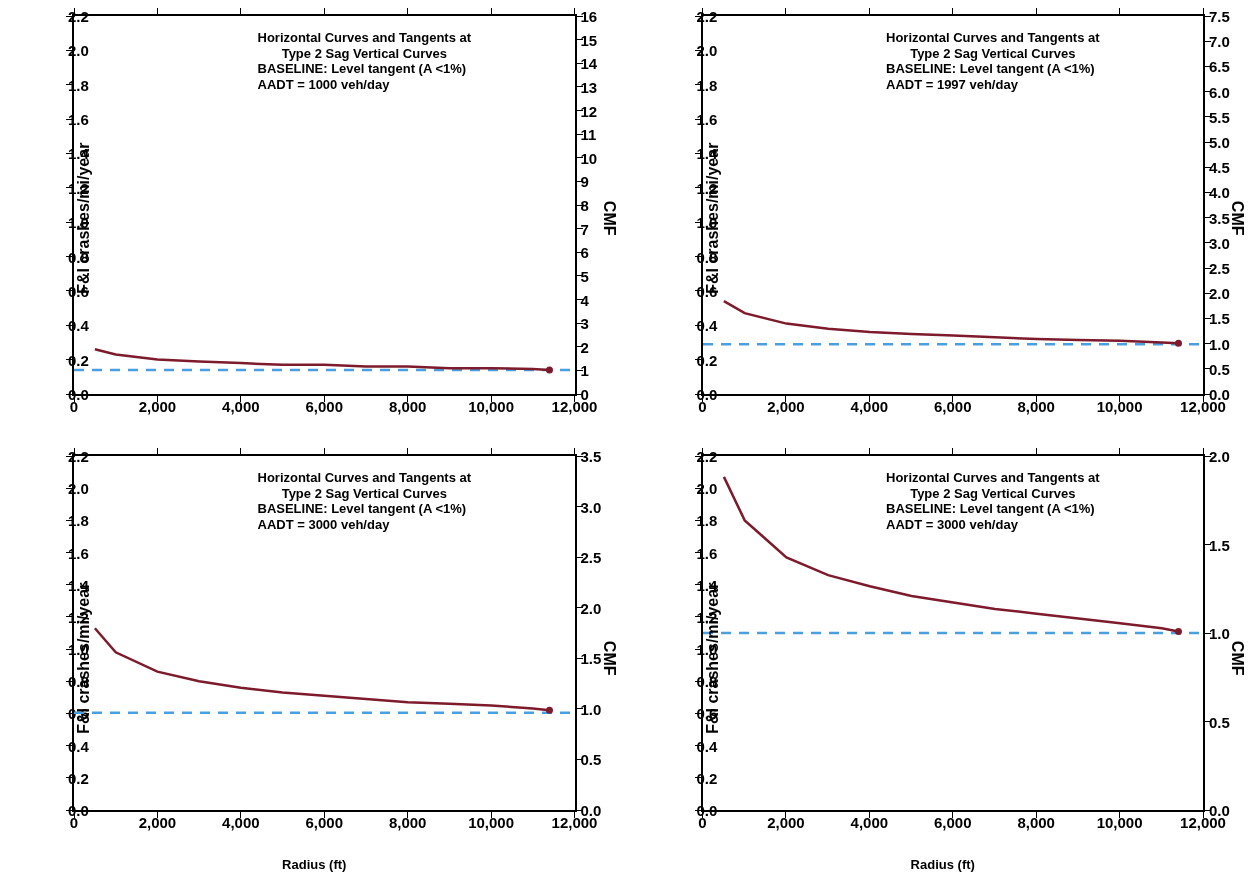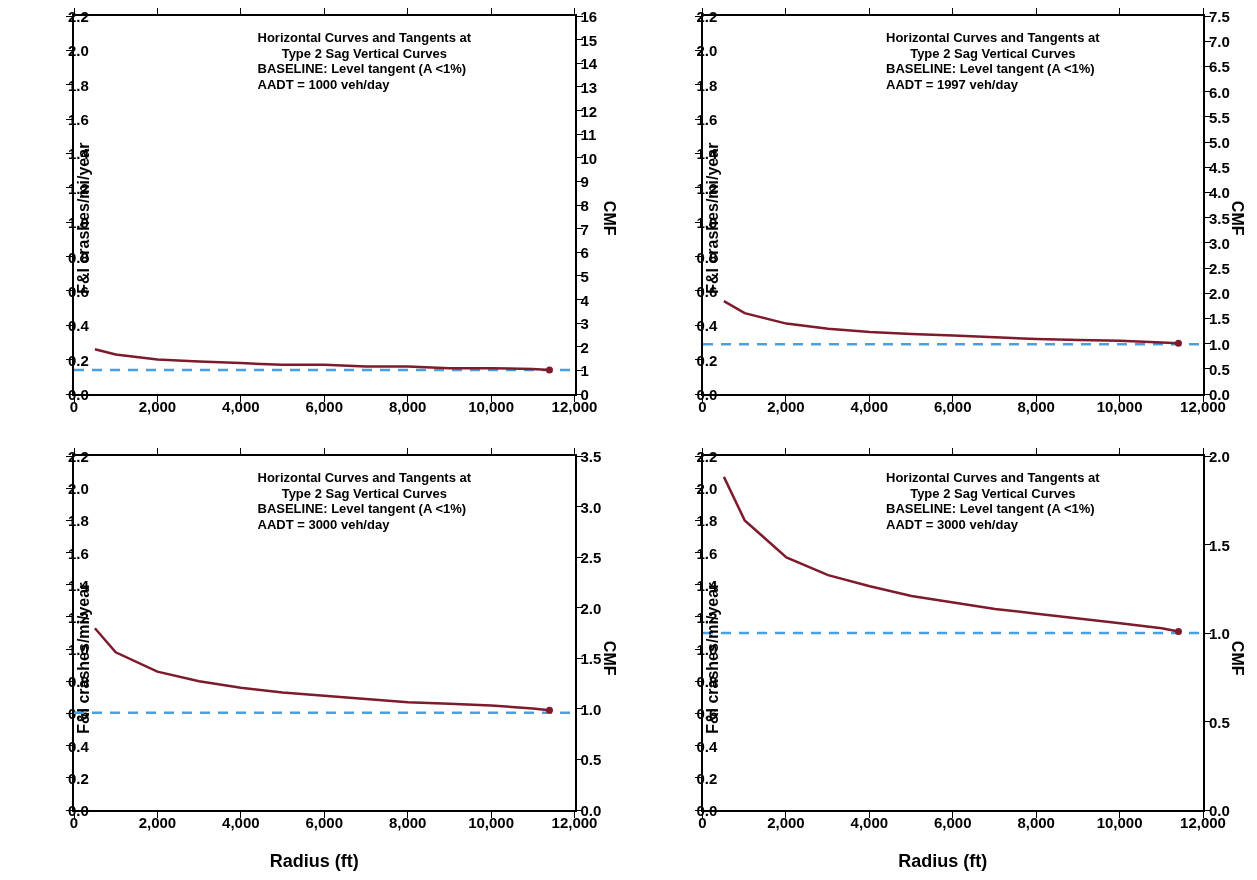--- a/index.html
+++ b/index.html
@@ -44,21 +44,21 @@
     transform-origin: center;
     font-size: 16px;
     font-weight: bold;
     white-space: nowrap;
   }
   .axis-label-bottom {
     position: absolute;
     bottom: 8px;
     left: 50%;
     transform: translateX(-50%);
-    font-size: 18px;
+    font-size: 13px;
     font-weight: bold;
     white-space: nowrap;
   }
   .tick-label {
     position: absolute;
     font-size: 15px;
     font-weight: bold;
     white-space: nowrap;
   }
   .tick-label.xl { transform: translate(-50%, 4px); }

